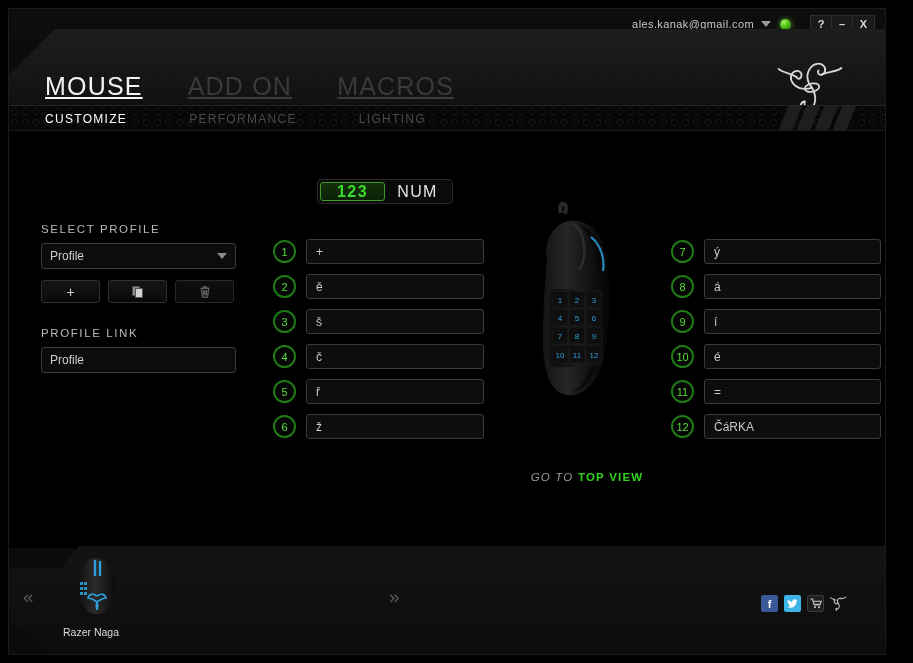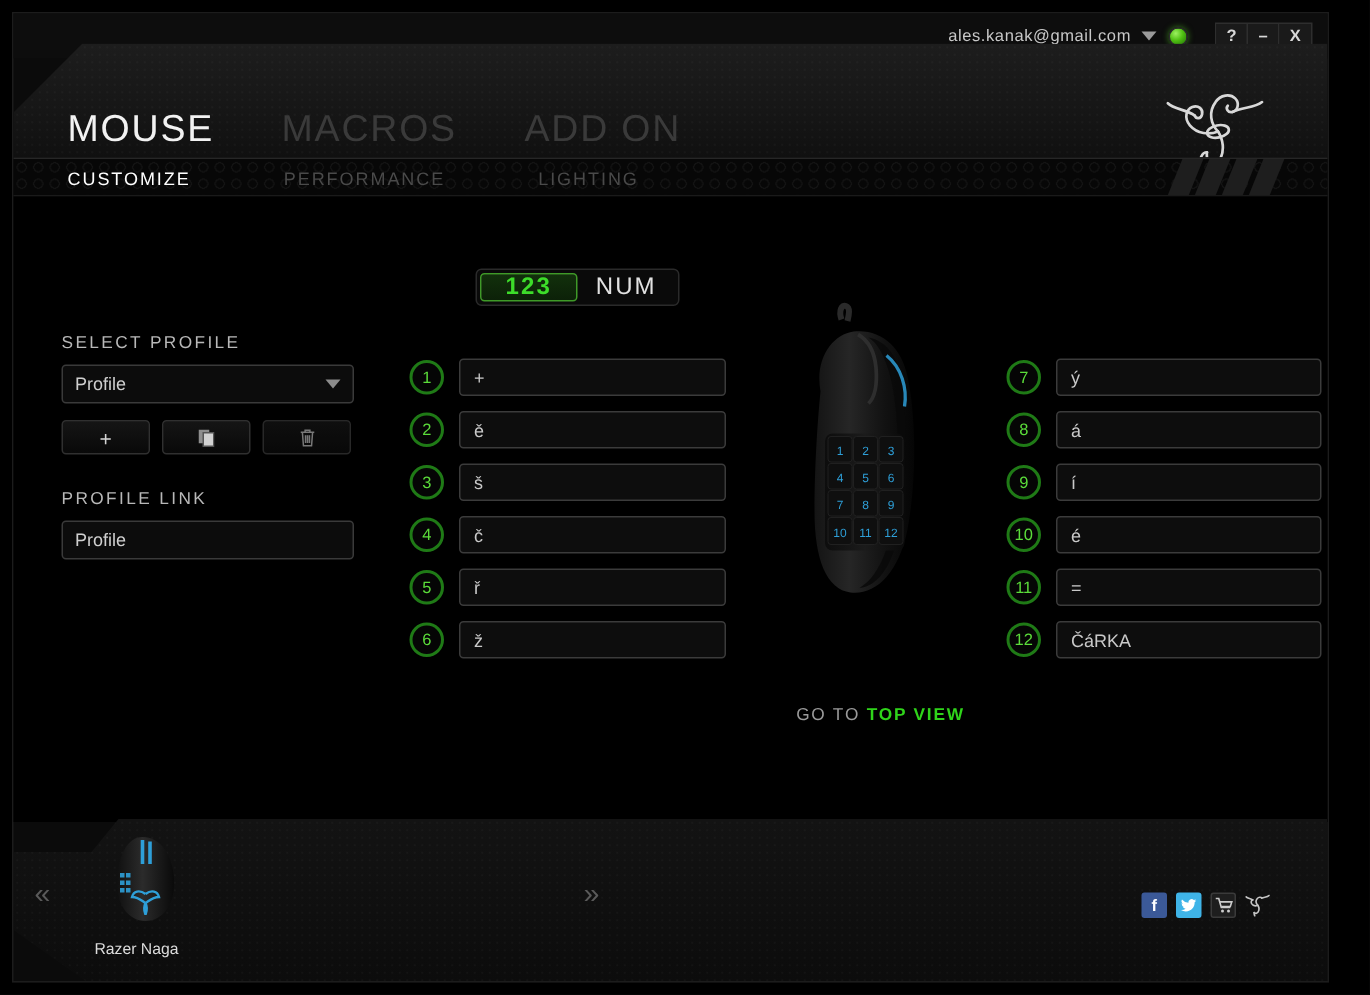--- a/index.html
+++ b/index.html
@@ -74,21 +74,21 @@
       radial-gradient(circle, rgba(255,255,255,.035) 0.8px, transparent 1px);
     background-size: 5px 5px;
     opacity: .8;
   }
   .maintabs {
     position: absolute; left: 36px; bottom: 6px;
     display: flex; align-items: flex-end; gap: 0;
   }
   .maintab {
     font-size: 25px; letter-spacing: 1.2px;
-    color: #3a3a3a; padding-right: 45px; line-height: 1;
+    color: #3a3a3a; padding-right: 45px; line-height: 1; text-decoration: underline;
   }
   .maintab.active { color: #f2f2f2; }
 
   .razerlogo {
     position: absolute; right: 32px; top: 26px;
     width: 82px; height: 62px;
   }
 
   
   .subbar {
@@ -228,21 +228,21 @@
   
   .mouseview {
     position: absolute; left: 508px; top: 70px;
     width: 140px; height: 215px;
   }
   .gotoview {
     position: absolute; left: 508px; top: 340px;
     width: 140px; text-align: center;
     font-size: 11.5px; letter-spacing: 1.2px;
   }
-  .gotoview .g1 { color: #9a9a9a; }
+  .gotoview .g1 { color: #9a9a9a; font-style: italic; }
   .gotoview .g2 { color: #2fd41a; font-weight: bold; }
 
   
   .footer {
     position: absolute; left: 0; bottom: 0;
     width: 100%; height: 108px;
     background: linear-gradient(180deg,#131313 0%,#0c0c0c 100%);
     clip-path: polygon(0 22px, 52px 22px, 70px 0, 100% 0, 100% 100%, 48px 100%, 0 74px);
     overflow: hidden;
   }
@@ -289,22 +289,22 @@
         <span class="wbtn">?</span>
         <span class="wbtn">–</span>
         <span class="wbtn">X</span>
       </span>
     </div>
 
     <div class="header">
       <div class="tex"></div>
       <div class="maintabs">
         <span class="maintab active">MOUSE</span>
+        <span class="maintab">ADD ON</span>
         <span class="maintab">MACROS</span>
-        <span class="maintab">ADD ON</span>
       </div>
       <svg class="razerlogo" viewBox="0 0 100 76">
         <g fill="none" stroke="#d8d8d8" stroke-width="2.2" stroke-linecap="round">
           <path d="M50 40 C44 34 42 24 48 16 C52 10 60 9 64 13 C68 17 66 23 62 24 C58 25 56 21 58 19"></path>
           <path d="M50 40 C43 43 33 42 27 35 C22 29 24 22 29 20 C34 18 38 22 37 26 C36 30 32 30 31 27"></path>
           <path d="M50 40 C54 46 56 56 51 64 C47 70 40 71 37 67 C34 63 37 57 41 57"></path>
           <path d="M62 24 C70 20 80 21 86 16"></path>
           <path d="M31 27 C24 22 14 22 9 17"></path>
           <path d="M41 57 C40 64 44 70 43 74"></path>
           <ellipse cx="50" cy="40" rx="9" ry="5" transform="rotate(-12 50 40)"></ellipse>

